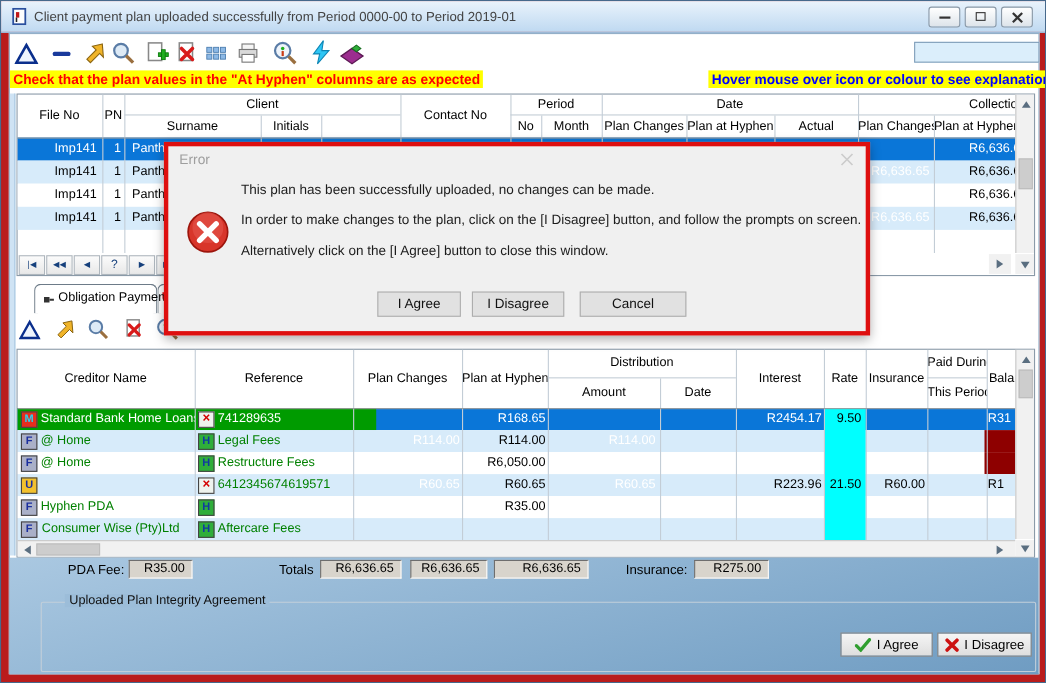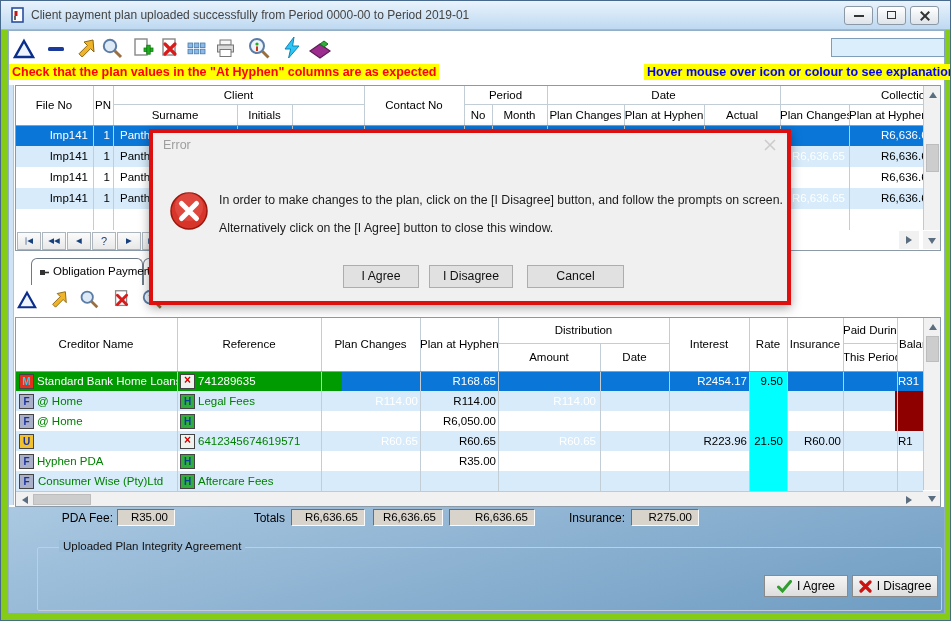--- a/index.html
+++ b/index.html
@@ -1,16 +1,16 @@
 <!DOCTYPE html>
 <html><head>
 <meta charset="utf-8">
 <style>
   html,body{margin:0;padding:0;background:#7d9bb8;font-family:"Liberation Sans",sans-serif;}
-  .win{position:relative;width:951px;height:621px;background:#84cc16;border:1px solid #46698c;box-sizing:border-box;overflow:hidden;}
+  .win{position:relative;width:951px;height:621px;background:#b91c1c;border:1px solid #46698c;box-sizing:border-box;overflow:hidden;}
   .a{position:absolute;box-sizing:border-box;}
   .t{font-size:11.5px;white-space:nowrap;overflow:hidden;color:#000;}
   .ctr{text-align:center}.rt{text-align:right}.w{color:#fff}.grn{color:#008000}
   .titlebar{left:0;top:0;width:951px;height:29px;background:linear-gradient(#e9f3fc,#bfd9f1);border-bottom:1px solid #9db9d6;}
   .title-text{left:30px;top:7px;font-size:12px;color:#444;white-space:nowrap;}
   .winbtn{top:5px;width:29px;height:19px;background:linear-gradient(#ffffff,#dde4ea);border:1px solid #8b99a7;border-radius:3px;}
   .content{left:7px;top:29px;width:937px;height:583px;background:#fff;border:1px solid #93afc8;}
   .topbox{left:830px;top:37px;width:114px;height:19px;background:#dbeefb;border:1px solid #7f9db9;font-size:11px;}
   .notice{top:63px;font-weight:bold;font-size:12.5px;background:#ffff00;padding:1px 3px;white-space:nowrap;}
   .gridframe{border:1px solid #8a9aa8;background:#fff;}
@@ -273,20 +273,21 @@
     <div class="lcell grn" style="left:161px;width:144px;padding-left:21px">Legal Fees</div>
     <span class="li li-H" style="left:164px">H</span>
     <div class="lcell rt w" style="left:306px;width:96px">R114.00</div>
     <div class="lcell rt" style="left:406px;width:74px">R114.00</div>
     <div class="lcell rt w" style="left:484px;width:96px">R114.00</div>
     <div class="lcell" style="left:879px;width:28px;background:#8e0000"></div>
   </div>
   <div class="a" style="left:15px;top:410px;width:907px;height:20px;background:#ffffff">
     <div class="lcell grn" style="left:0;width:161px;padding-left:21px">@ Home</div>
     <span class="li li-F">F</span>
+    <div class="lcell grn" style="left:161px;width:144px;padding-left:21px">Restructure Fees</div>
     <span class="li li-H" style="left:164px">H</span>
     <div class="lcell rt" style="left:406px;width:74px">R6,050.00</div>
     <div class="lcell" style="left:879px;width:28px;background:#8e0000"></div>
   </div>
   <div class="a" style="left:15px;top:430px;width:907px;height:20px;background:#d7ebfa">
     <span class="li li-U">U</span>
     <div class="lcell grn" style="left:161px;width:144px;padding-left:21px">6412345674619571</div>
     <span class="li li-X" style="left:164px">×</span>
     <div class="lcell rt w" style="left:306px;width:96px">R60.65</div>
     <div class="lcell rt" style="left:406px;width:74px">R60.65</div>
@@ -371,20 +372,21 @@
     <div class="a" style="left:610px;top:5px;width:16px;height:16px">
       <svg width="14" height="14" viewBox="0 0 14 14">
           <path d="M2 2 L12 12 M12 2 L2 12" stroke="#cccccc" stroke-width="1.6"></path>
         </svg>
     </div>
     <svg class="a" style="left:16px;top:58px" width="40" height="40" viewBox="0 0 40 40">
       <circle cx="20" cy="20" r="18" fill="#d8352a" stroke="#9c150c" stroke-width="1.5"></circle>
       <circle cx="20" cy="16" r="14" fill="#e6584e" opacity="0.55"></circle>
       <path d="M12.5 12.5 L27.5 27.5 M27.5 12.5 L12.5 27.5" stroke="#ffffff" stroke-width="5" stroke-linecap="round"></path>
     </svg>
+    <div class="a msg" style="top:32px">This plan has been successfully uploaded, no changes can be made.</div>
     <div class="a msg" style="top:60px">In order to make changes to the plan, click on the [I Disagree] button, and follow the prompts on screen.</div>
     <div class="a msg" style="top:88px">Alternatively click on the [I Agree] button to close this window.</div>
     <div class="a dlgbtn" style="left:190px;width:76px">I Agree</div>
     <div class="a dlgbtn" style="left:276px;width:84px">I Disagree</div>
     <div class="a dlgbtn" style="left:374px;width:97px">Cancel</div>
   </div>
 
 </div>
 
 </body></html>

